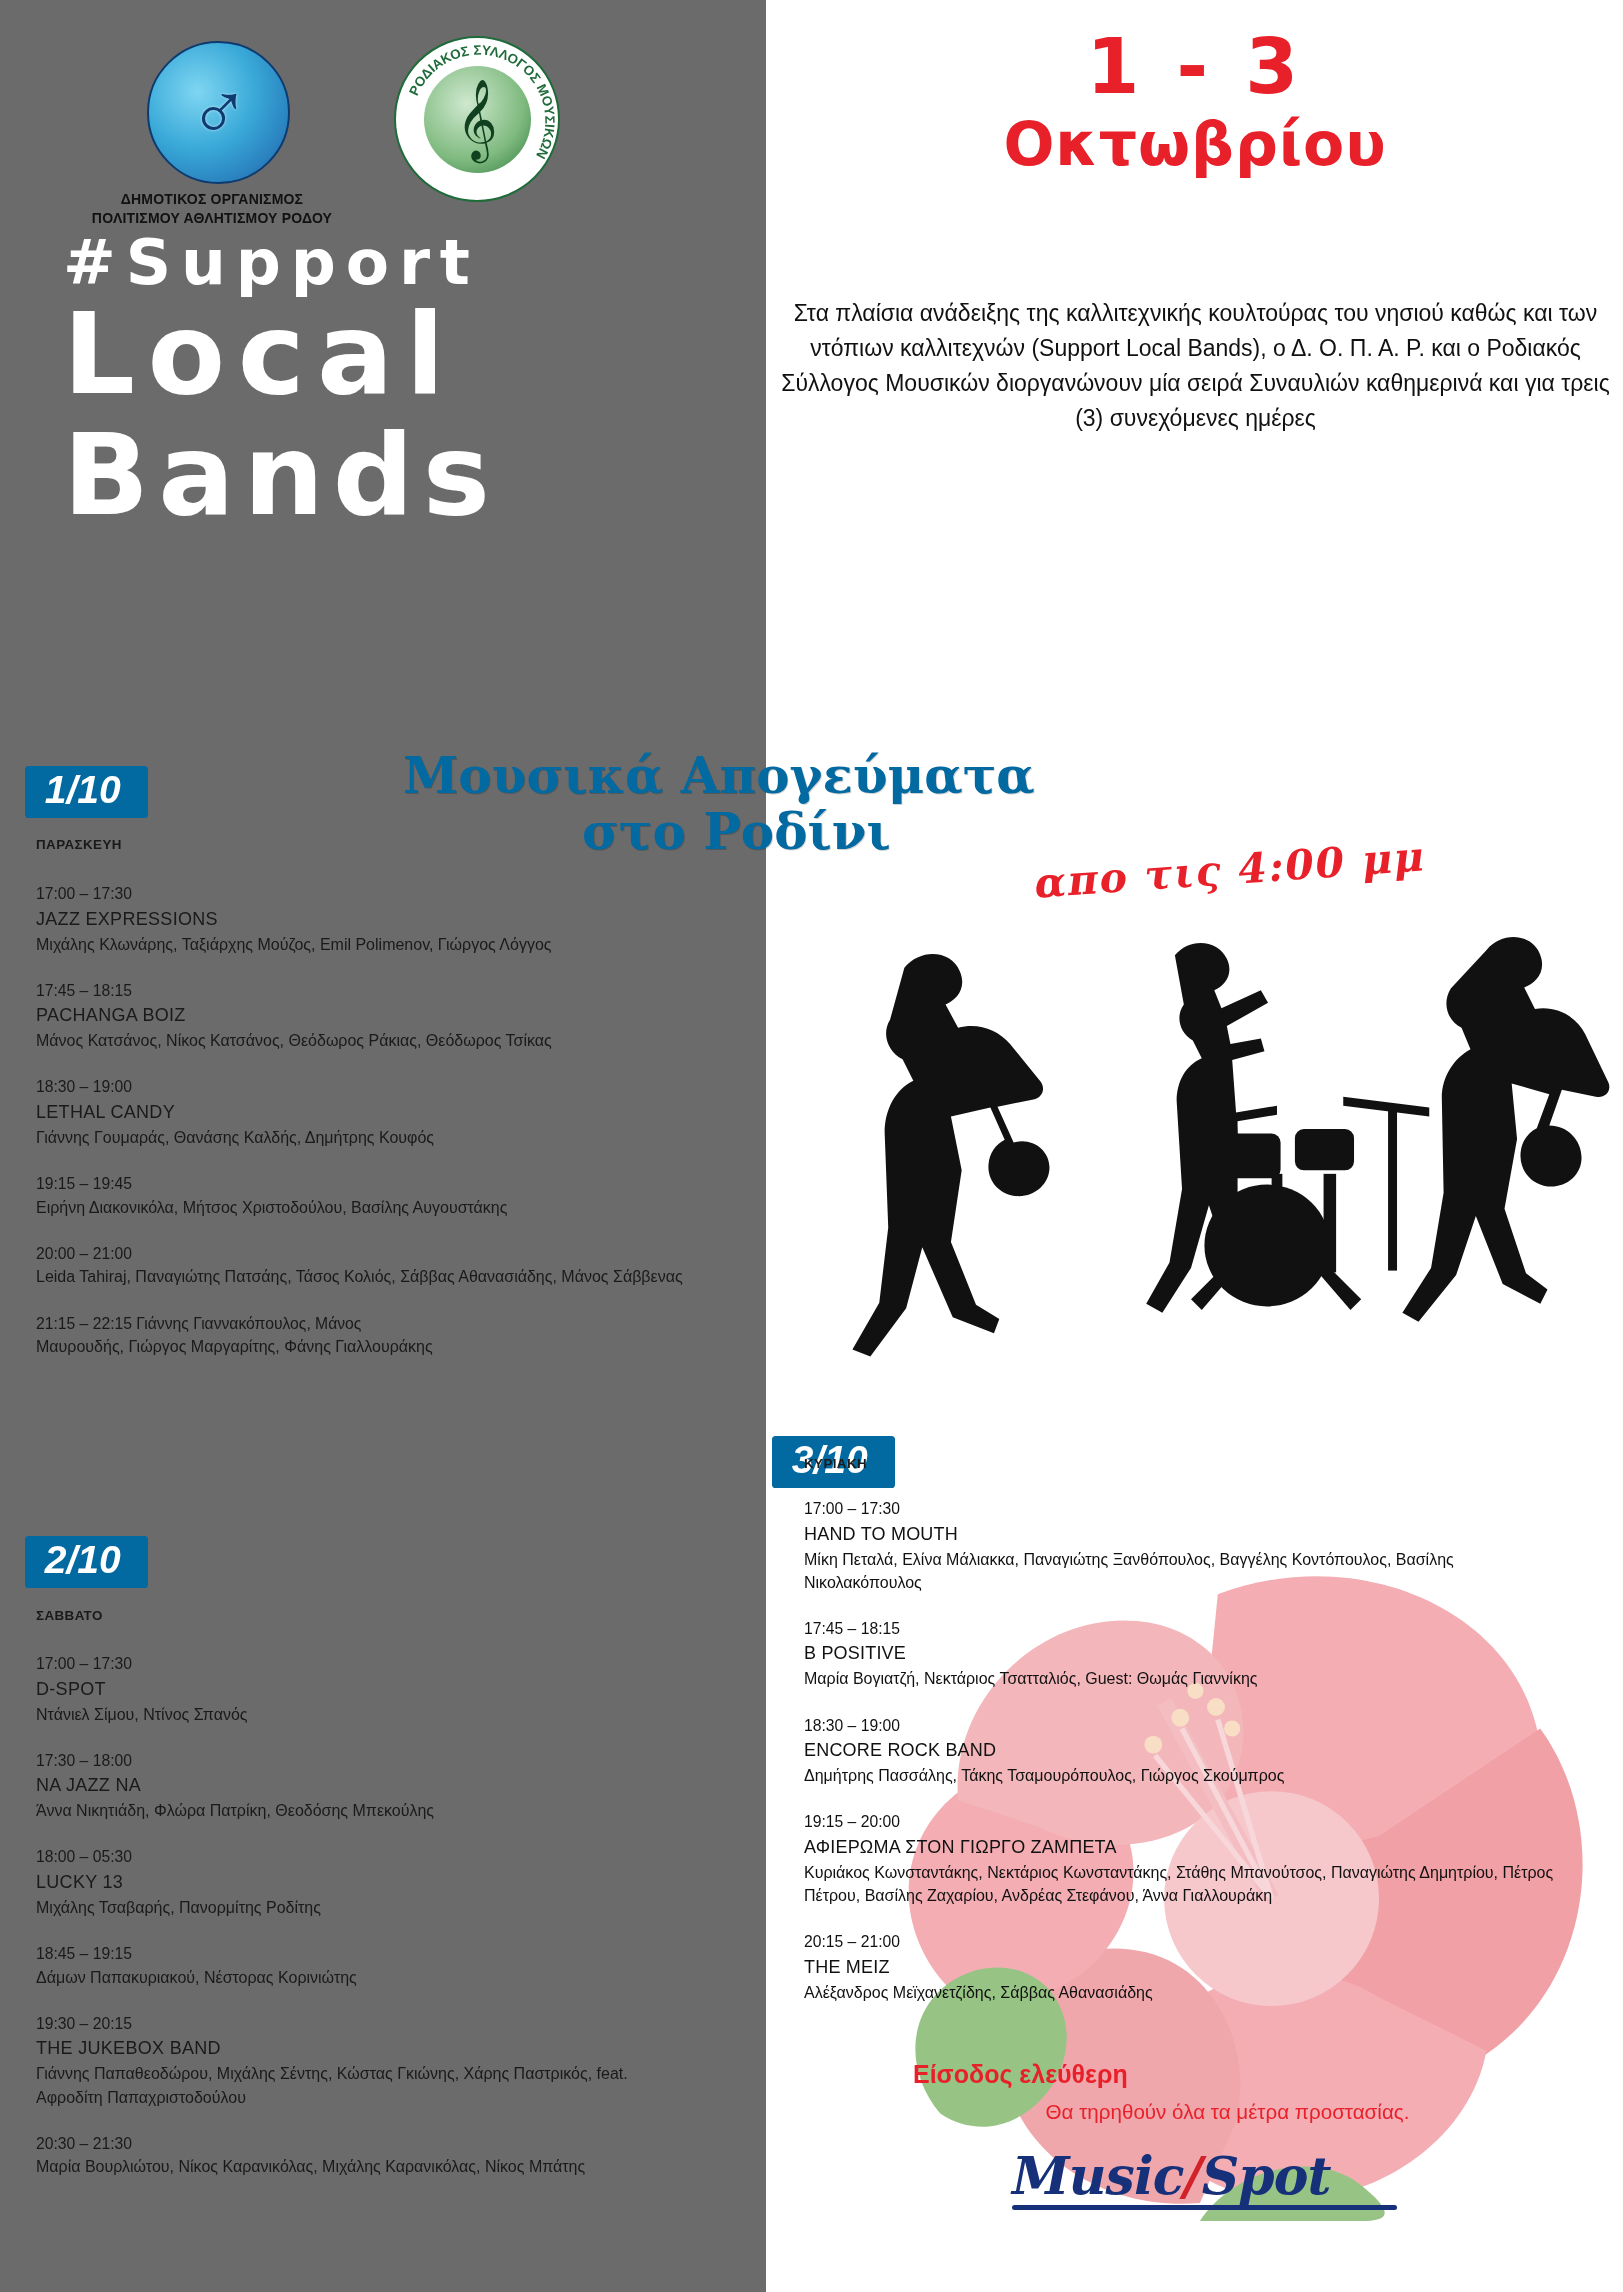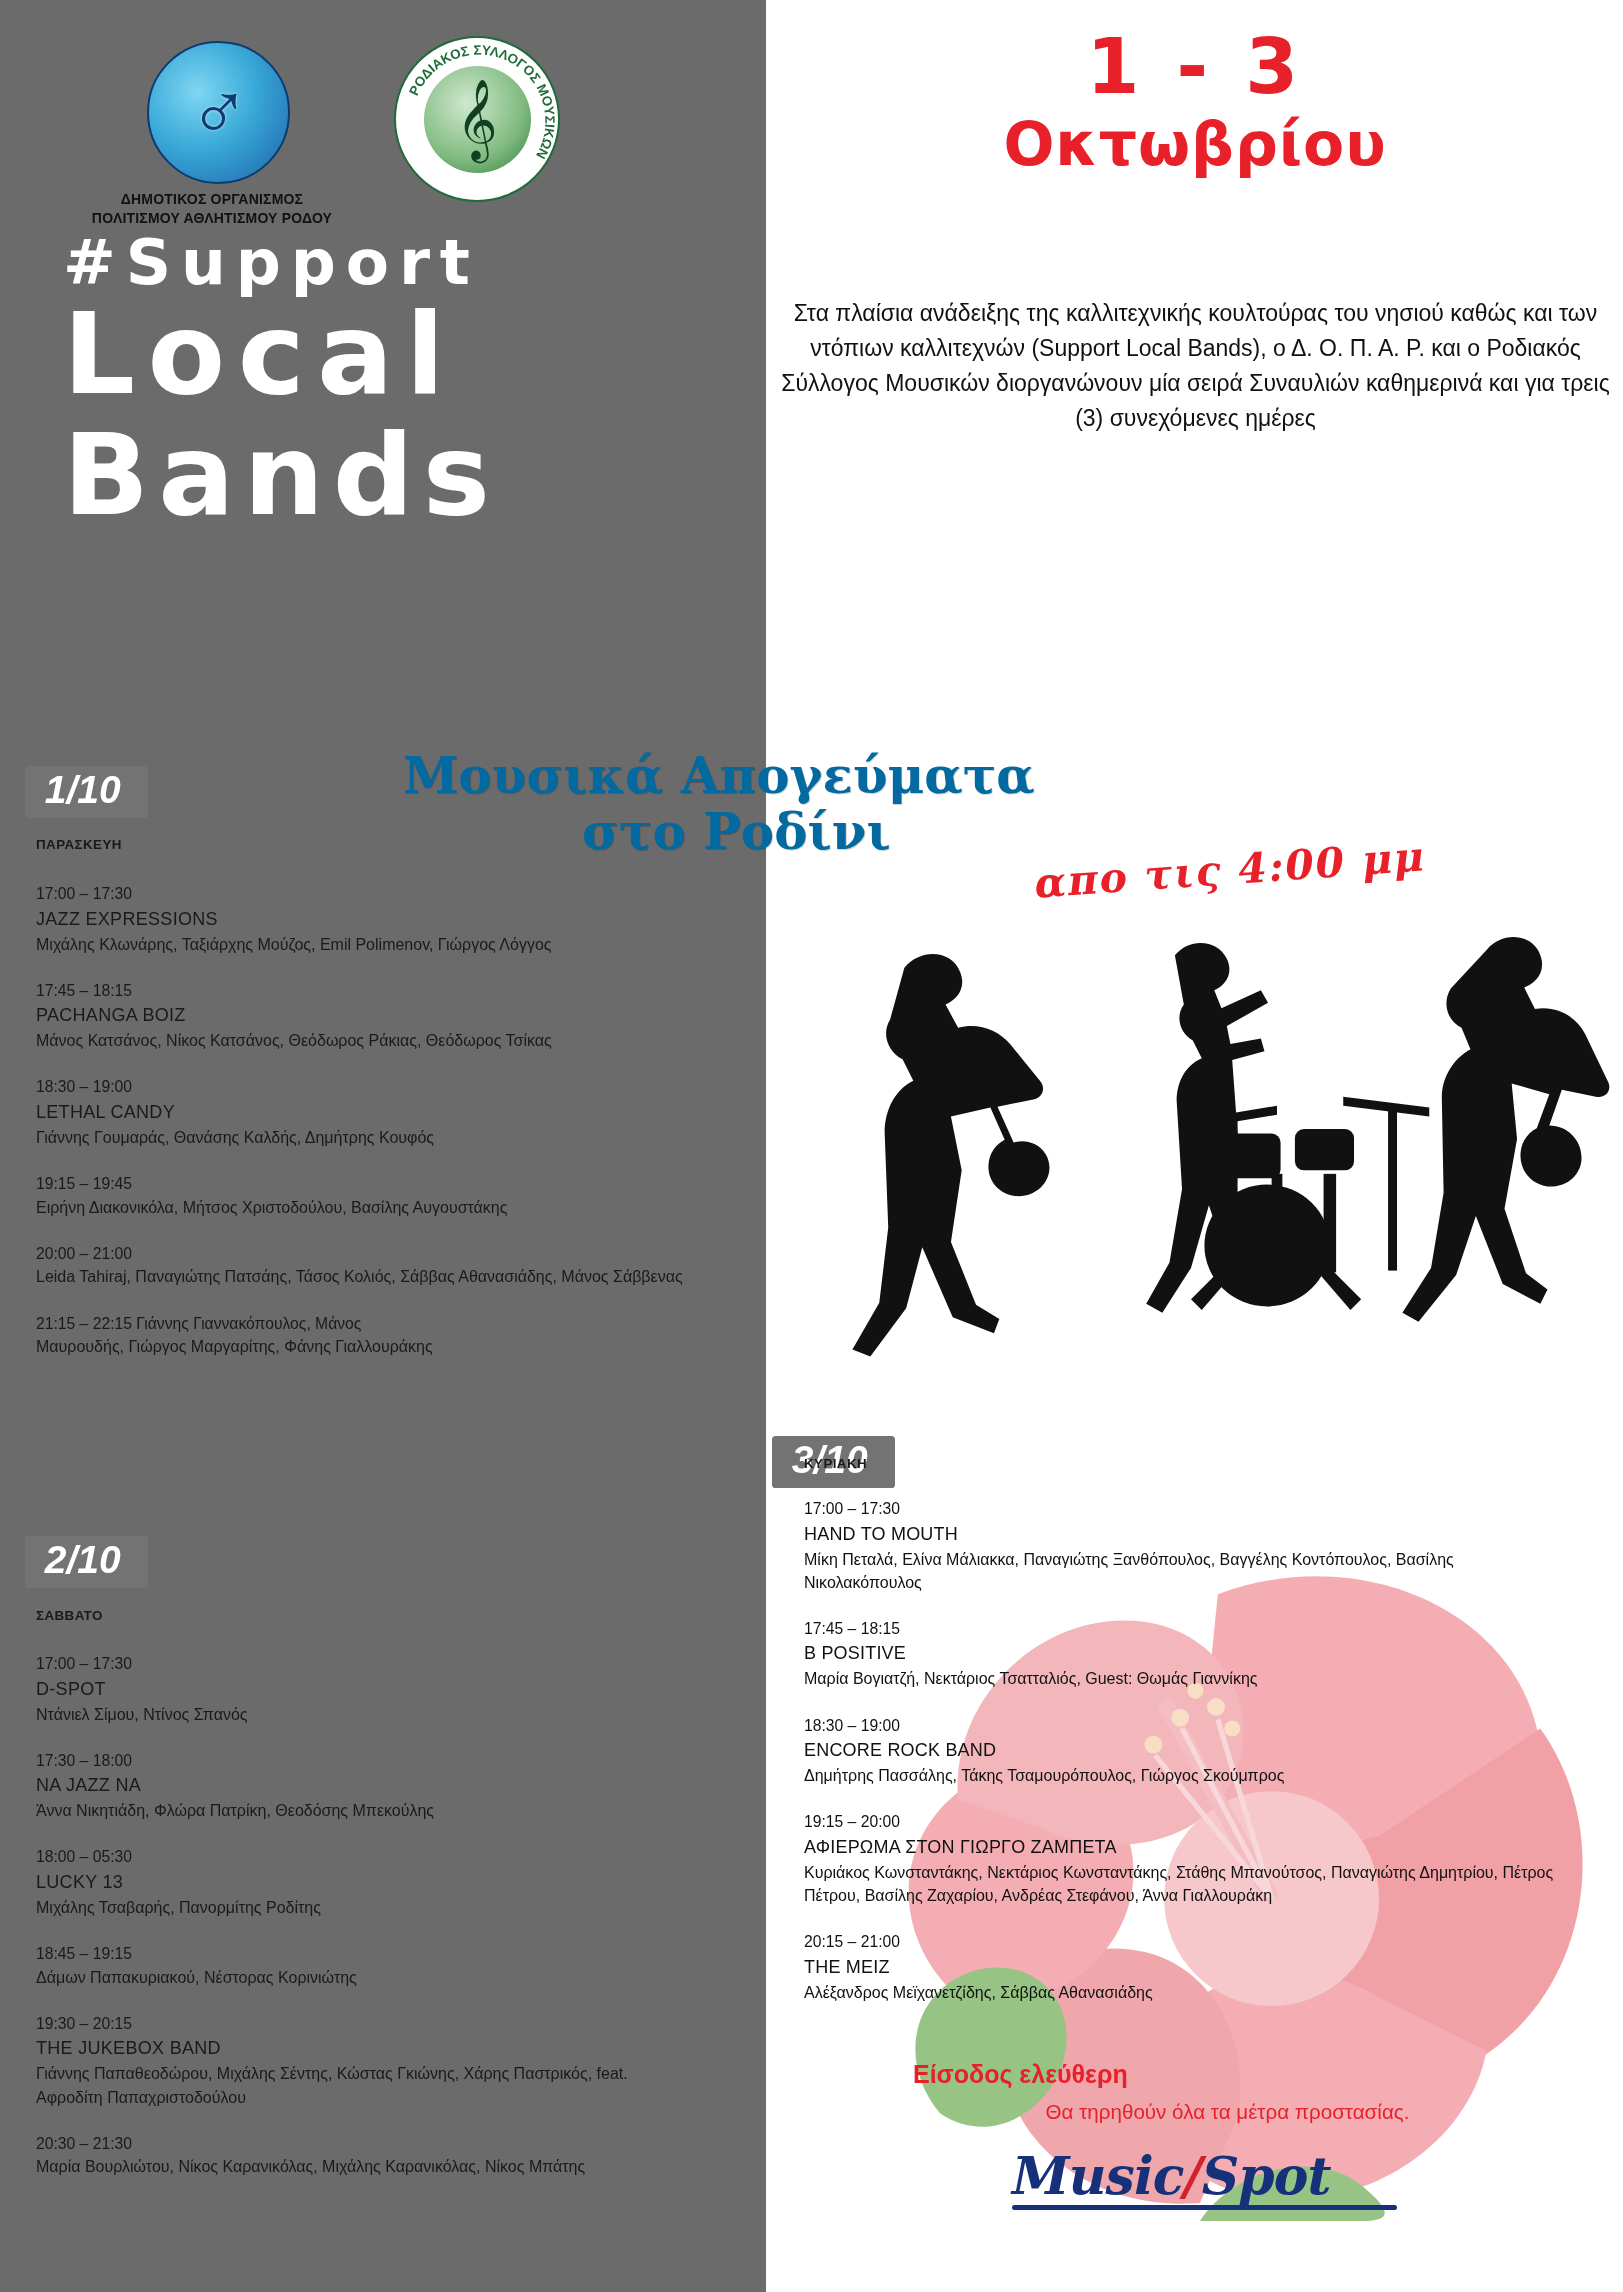--- a/index.html
+++ b/index.html
@@ -74,21 +74,21 @@
     font-family: "DejaVu Sans", sans-serif;
   }
   .t-bands {
     font-size: 113px; font-weight: bold; letter-spacing: 9px; line-height: 1.07;
     font-family: "DejaVu Sans", sans-serif;
   }
 
   
   .tag {
     position: absolute;
-    background: #737373;
+    background: #0369a1;
     color: #ffffff;
     font-size: 39px;
     font-weight: bold;
     font-style: italic;
     padding: 3.6px 27px 7.2px 19.7px;
     border-radius: 3.6px;
     line-height: 1.05;
   }
   .tag.t1 { left: 25px; top: 766px; }
   .tag.t2 { left: 25px; top: 1536px; }

